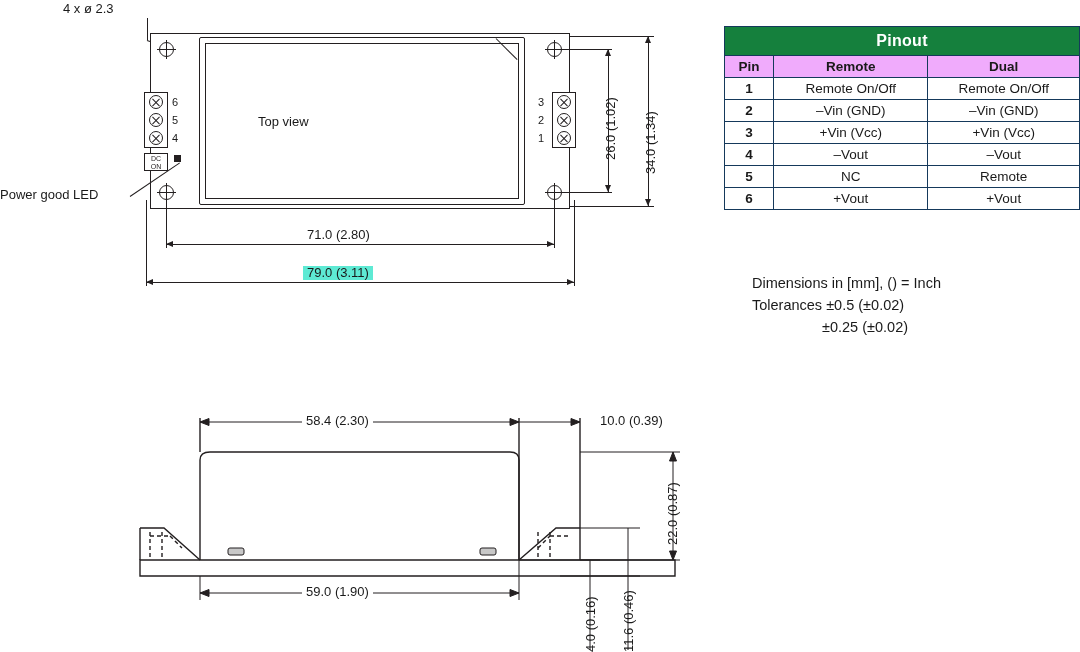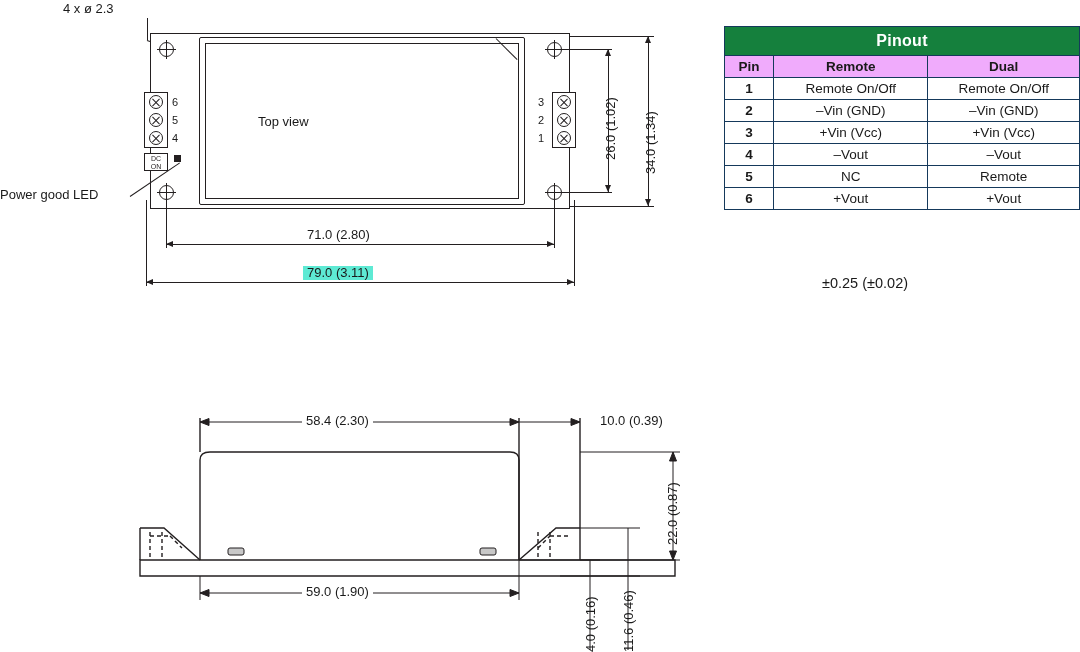--- a/index.html
+++ b/index.html
@@ -326,20 +326,22 @@
       </tr>
       <tr>
         <td class="pinnum">6</td>
         <td>+Vout</td>
         <td>+Vout</td>
       </tr>
     </tbody>
   </table>
 
   <div class="notes">
+    <div>Dimensions in [mm], () = Inch</div>
+    <div>Tolerances  ±0.5 (±0.02)</div>
     <div><span class="ind">±0.25 (±0.02)</span></div>
   </div>
 
   <svg class="side" width="580" height="250" viewBox="0 0 580 250">
     <g stroke="#231f20" fill="none" stroke-width="1.4">
 
       <path d="M 80 160 L 80 60 Q 80 52 90 52 L 390 52 Q 399 52 399 60 L 399 160"></path>
 
       <path d="M 20 160 L 555 160 L 555 176 L 20 176 Z"></path>
 

